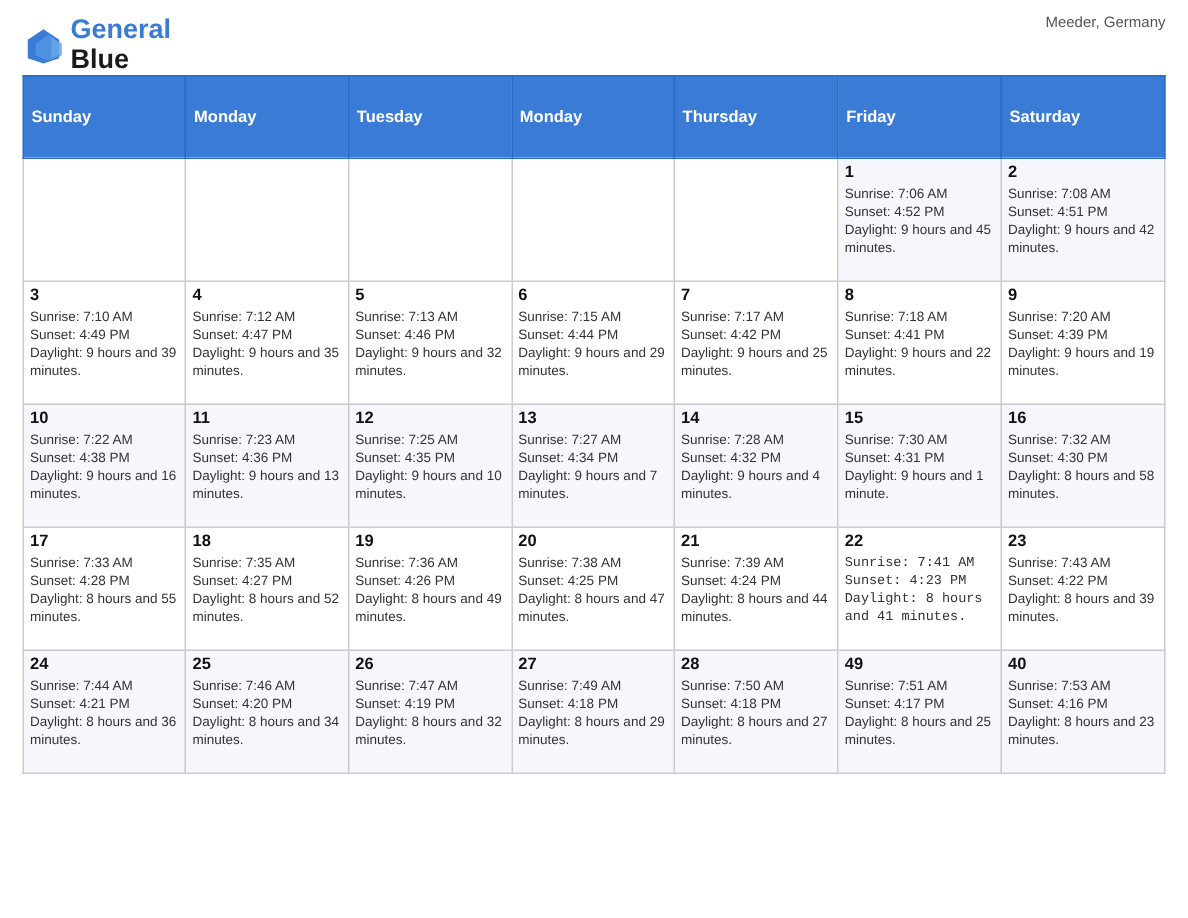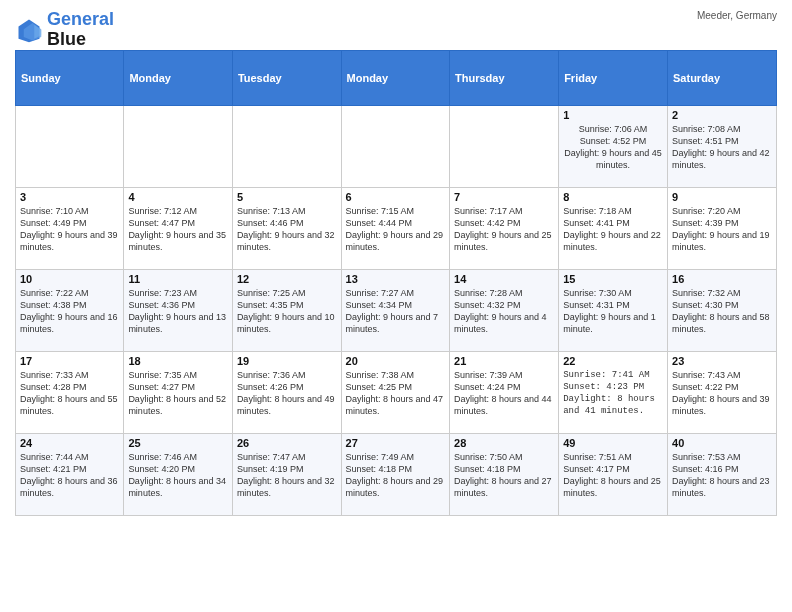--- a/index.html
+++ b/index.html
@@ -129,21 +129,21 @@
     </thead>
     <tbody id="calendar-body">
     <tr>
           <td class="empty-cell"></td>
           <td class="empty-cell"></td>
           <td class="empty-cell"></td>
           <td class="empty-cell"></td>
           <td class="empty-cell"></td>
           <td>
             <div class="day-num">1</div>
-            <div class="day-info" style="white-space: pre-line; text-align: center;">Sunrise: 7:06 AM
+            <div class="day-info" style="white-space: pre-line;">Sunrise: 7:06 AM
 Sunset: 4:52 PM
 Daylight: 9 hours and 45 minutes.</div>
           </td>
           <td>
             <div class="day-num">2</div>
             <div class="day-info" style="white-space: pre-line;">Sunrise: 7:08 AM
 Sunset: 4:51 PM
 Daylight: 9 hours and 42 minutes.</div>
           </td>
         </tr>

